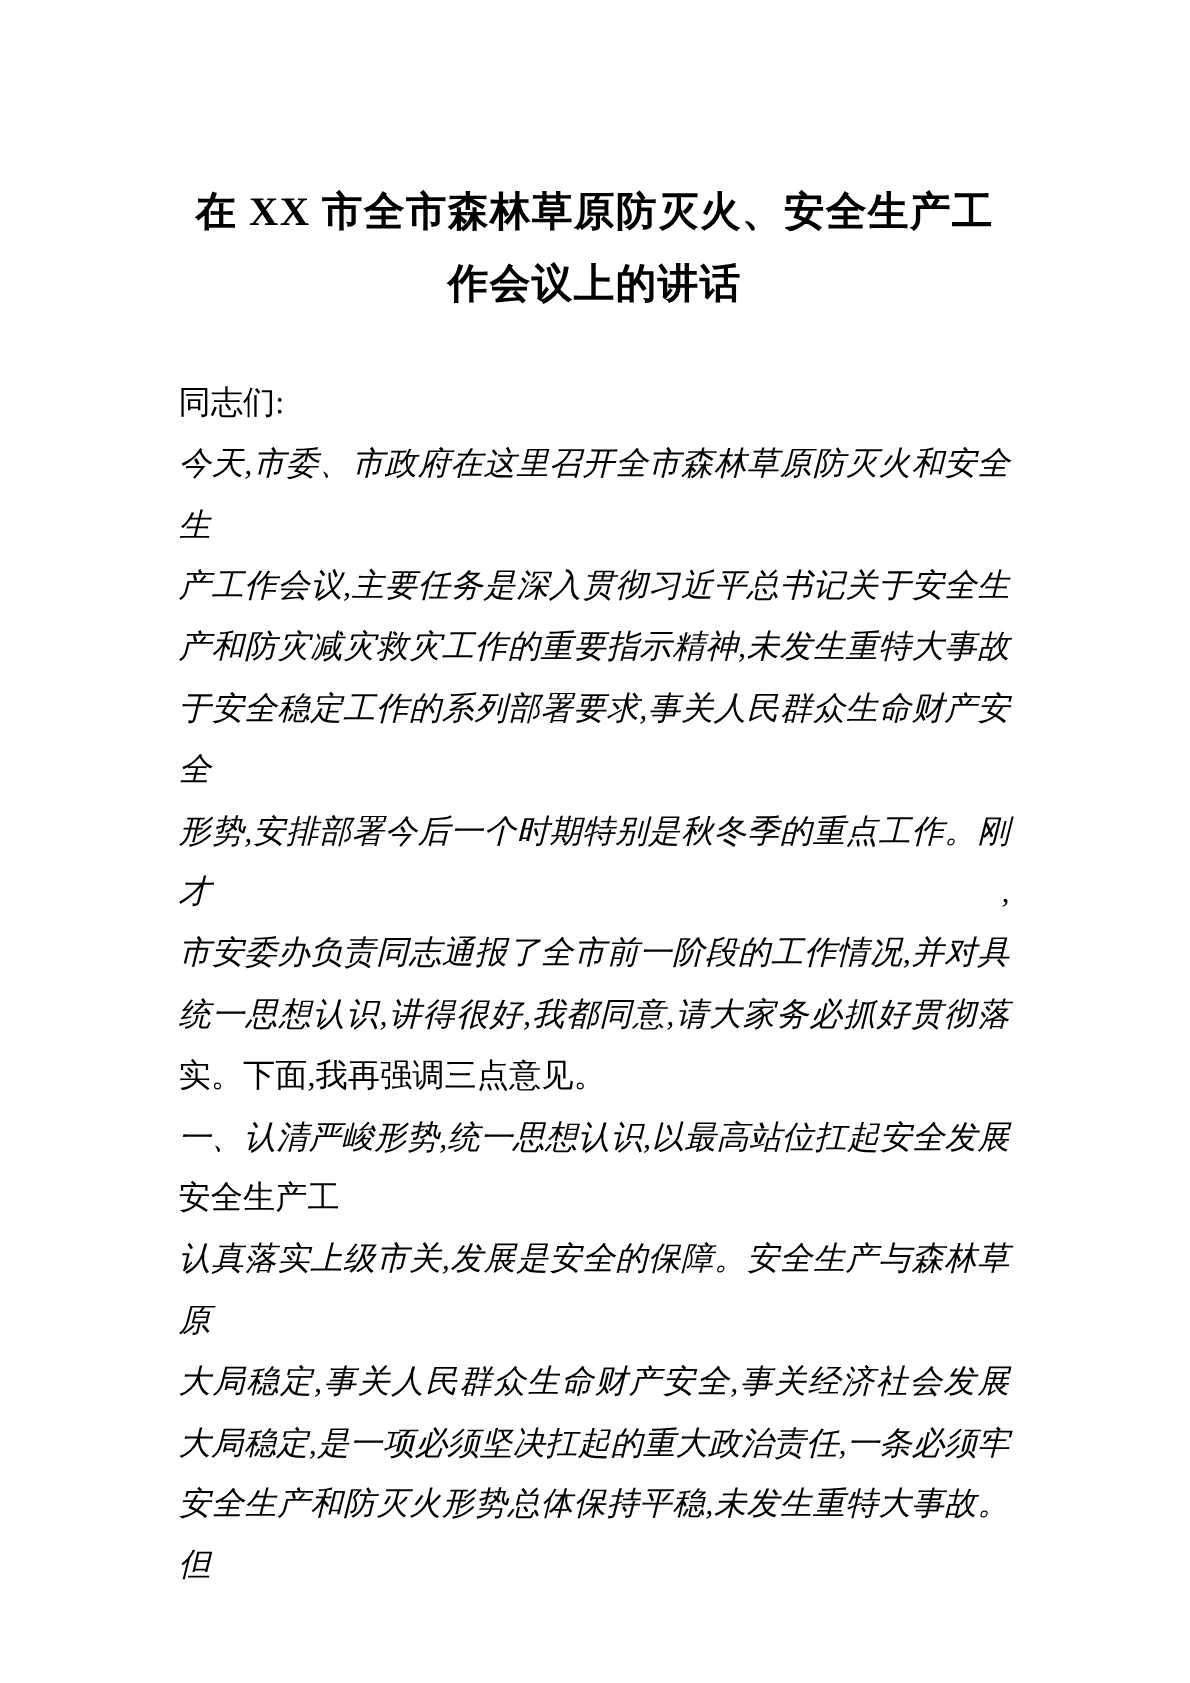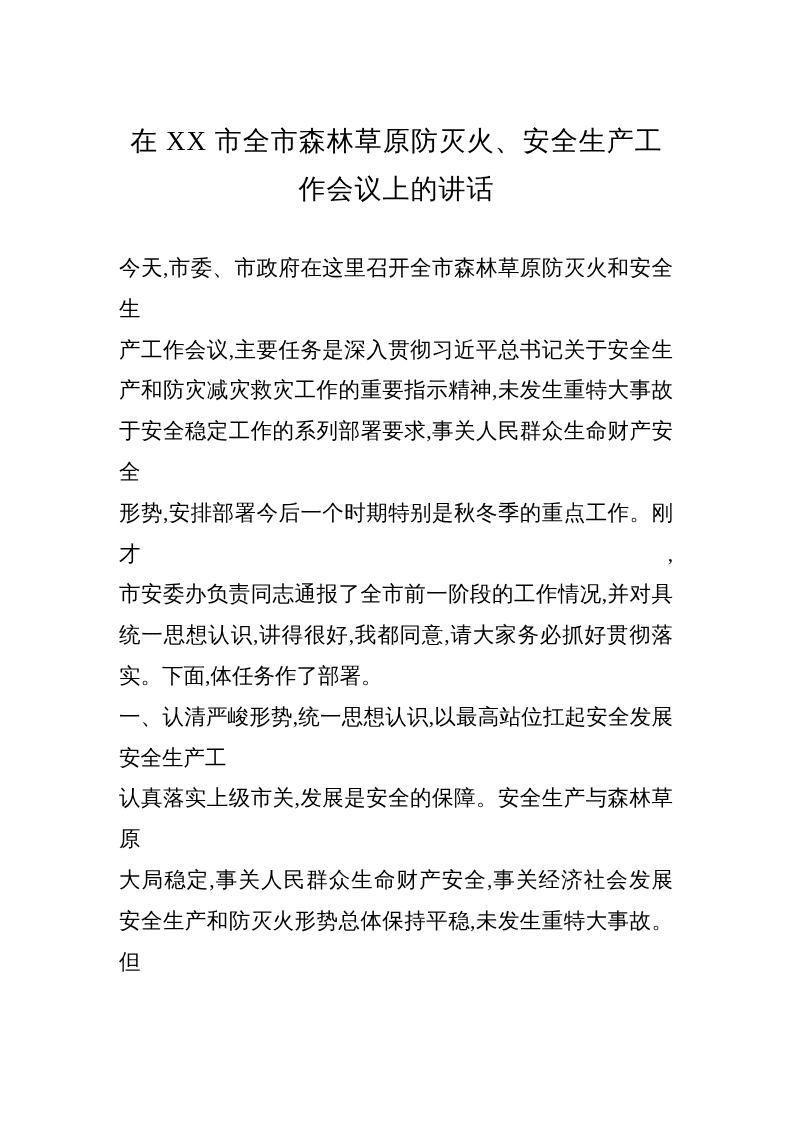--- a/index.html
+++ b/index.html
@@ -20,21 +20,21 @@
     color: #000000;
     font-family: "Liberation Serif", "DejaVu Serif", serif;
   }
   .doc-title {
     position: absolute;
     top: 117px;
     left: 119px;
     width: 555px;
     margin: 0;
     font-size: 27px;
-    font-weight: normal;
+    font-weight: bold;
     line-height: 48px;
     text-align: center;
     letter-spacing: 1px;
     white-space: nowrap;
   }
   .doc-body {
     position: absolute;
     top: 248px;
     left: 119px;
     width: 554px;
@@ -42,38 +42,41 @@
     font-weight: normal;
     line-height: 40.8px;
   }
   .doc-body .line {
     text-align: justify;
     text-align-last: left;
   }
   .doc-body .line.stretch {
     text-align-last: justify;
     text-justify: inter-character;
+    font-style: italic;
   }
 </style>
 </head>
 <body>
 
 <div class="page">
   <h1 class="doc-title">
     <div class="title-line">在 XX 市全市森林草原防灭火、安全生产工</div>
     <div class="title-line">作会议上的讲话</div>
   </h1>
   <div class="doc-body">
+      <div class="line">同志们:</div>
       <div class="line stretch">今天,市委、市政府在这里召开全市森林草原防灭火和安全生</div>
       <div class="line stretch">产工作会议,主要任务是深入贯彻习近平总书记关于安全生</div>
       <div class="line stretch">产和防灾减灾救灾工作的重要指示精神,未发生重特大事故</div>
       <div class="line stretch">于安全稳定工作的系列部署要求,事关人民群众生命财产安全</div>
       <div class="line stretch">形势,安排部署今后一个时期特别是秋冬季的重点工作。刚才,</div>
       <div class="line stretch">市安委办负责同志通报了全市前一阶段的工作情况,并对具</div>
       <div class="line stretch">统一思想认识,讲得很好,我都同意,请大家务必抓好贯彻落</div>
-      <div class="line">实。下面,体任务作了部署。</div>
+      <div class="line">实。下面,我再强调三点意见。</div>
       <div class="line stretch">一、认清严峻形势,统一思想认识,以最高站位扛起安全发展</div>
       <div class="line">安全生产工</div>
       <div class="line stretch">认真落实上级市关,发展是安全的保障。安全生产与森林草原</div>
       <div class="line stretch">大局稳定,事关人民群众生命财产安全,事关经济社会发展</div>
+      <div class="line stretch">大局稳定,是一项必须坚决扛起的重大政治责任,一条必须牢</div>
       <div class="line stretch">安全生产和防灭火形势总体保持平稳,未发生重特大事故。但</div>
     </div>
 </div>
 
 </body></html>

